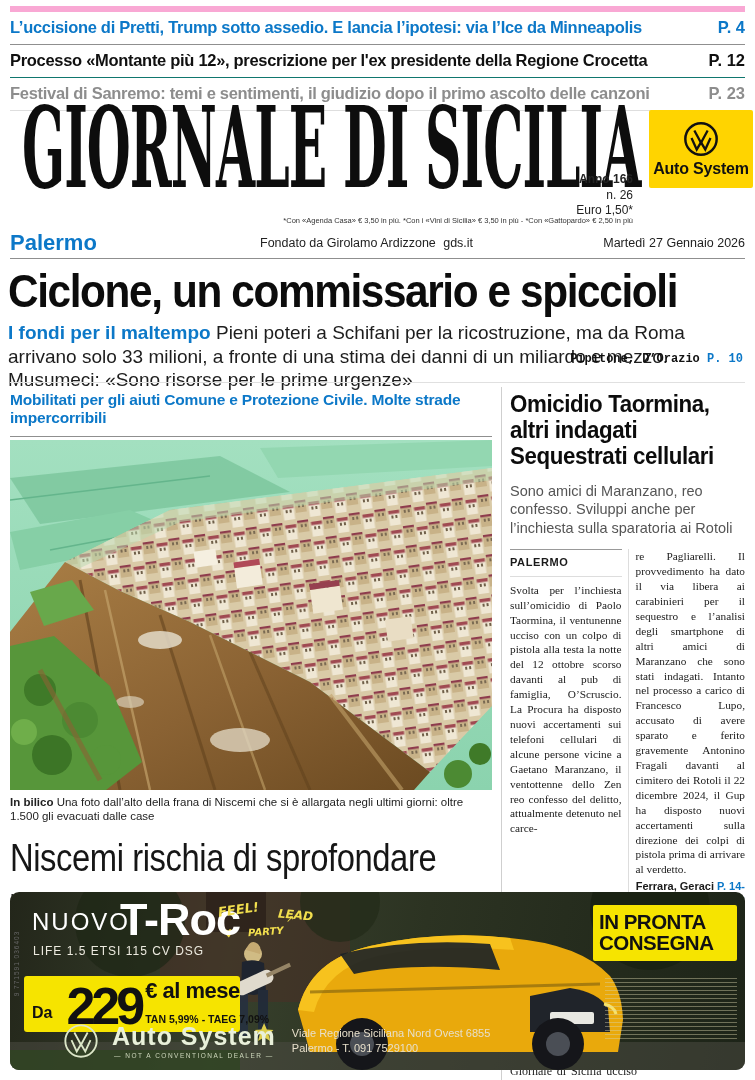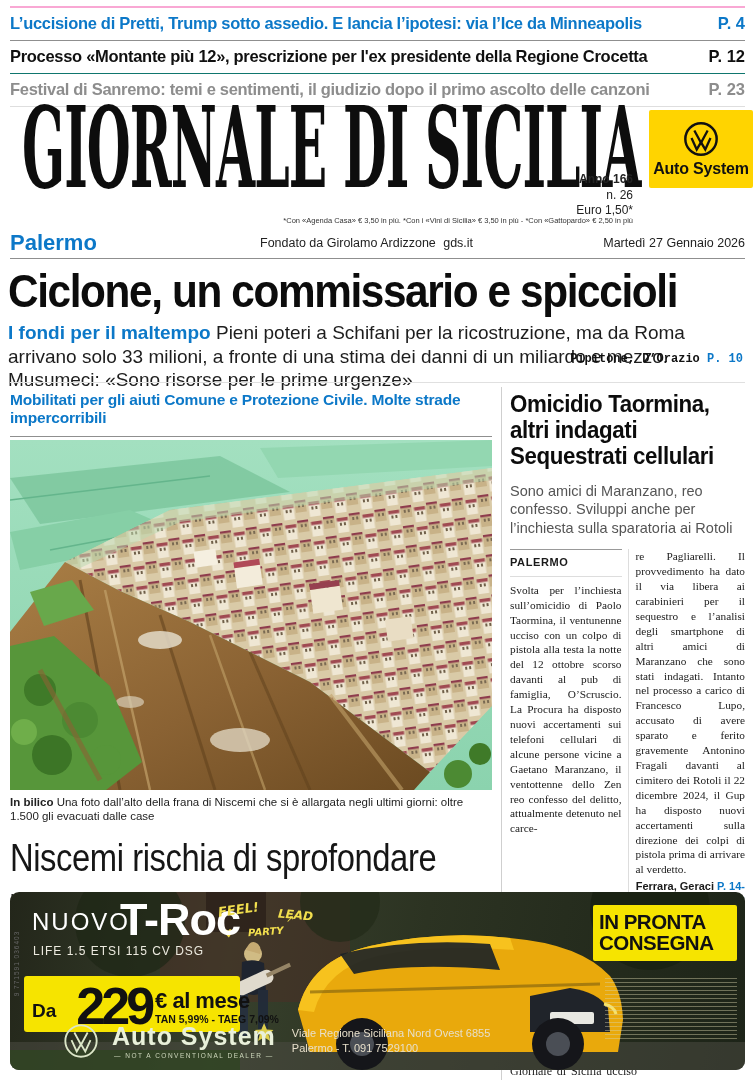--- a/index.html
+++ b/index.html
@@ -2,21 +2,21 @@
 <html><head>
 <meta charset="utf-8">
 <style>
   html,body{margin:0;padding:0;background:#fff;}
   .page{position:relative;width:755px;height:1080px;background:#fff;overflow:hidden;
         font-family:"Liberation Sans",sans-serif;color:#111;}
   
   .topstrip{position:absolute;top:6px;left:10px;right:10px;}
   .toprow{display:flex;justify-content:space-between;align-items:baseline;
           padding:6px 0 7px;border-top:1px solid #c9c9c9;}
-  .toprow.r1{border-top:2px solid #f9a8d4;}
+  .toprow.r1{border-top:6px solid #f9a8d4;}
   .toprow.r2{border-top:1px solid #8f8f8f;}
   .toprow.r3{border-top:1px solid #0f766e;border-bottom:1px solid #dedede;}
   .toprow .t{font-size:16.5px;font-weight:bold;letter-spacing:-.3px;}
   .toprow .p{font-size:16.5px;font-weight:bold;margin-left:14px;white-space:nowrap;}
   .c-blue{color:#0c78c8;} .c-black{color:#101010;} .c-gray{color:#8d8d8d;}
   
   .masthead{position:absolute;top:100px;left:22px;width:739px;height:125px;}
   .logo{position:absolute;left:0;top:2px;font-family:"DejaVu Serif",serif;font-weight:bold;
         font-size:112px;line-height:.82;letter-spacing:-2px;white-space:nowrap;
         transform:scaleX(.45);transform-origin:left top;color:#0d0d0d;}
@@ -73,25 +73,25 @@
   .thumb{width:96px;height:80px;border:1px solid #bbb;flex:none;margin-top:4px;}
   
   .ad{position:absolute;top:892px;left:10px;width:735px;height:178px;border-radius:9px;overflow:hidden;
       background:linear-gradient(100deg,#23261a 0%,#37402c 30%,#2c3322 55%,#1d2418 100%);}
   .ad .scene{position:absolute;inset:0;}
   .ad .nuovo{position:absolute;left:22px;top:16px;color:#fff;font-size:24px;letter-spacing:2px;font-weight:400;}
   .ad .model{position:absolute;left:110px;top:2px;color:#fff;font-size:45px;font-weight:800;letter-spacing:-1px;}
   .ad .trim{position:absolute;left:23px;top:52px;color:#eceadf;font-size:12px;letter-spacing:1px;font-weight:400;}
   .pricebox{position:absolute;left:14px;top:84px;width:216px;height:56px;background:#f6e400;border-radius:3px;
             display:flex;align-items:flex-end;padding:2px 8px 4px;box-sizing:border-box;color:#111;}
-  .pricebox .da{font-size:19px;font-weight:800;margin:0 20px 6px 0;}
+  .pricebox .da{font-size:16px;font-weight:800;margin:0 14px 6px 0;}
   .pricebox .val{font-size:52px;font-weight:800;letter-spacing:-4px;line-height:.85;}
   .pricebox .rightcl{margin-left:4px;margin-bottom:2px;}
   .pricebox .permo{font-size:22px;font-weight:800;letter-spacing:-.5px;line-height:1;}
-  .pricebox .tan{font-size:10.5px;font-weight:800;line-height:1.1;margin-top:2px;white-space:nowrap;}
+  .pricebox .tan{font-size:10.5px;font-weight:800;line-height:1.1;margin-top:12px;white-space:nowrap;}
   .scribble{position:absolute;color:#f2df4e;font-family:"DejaVu Sans",sans-serif;font-style:italic;font-weight:bold;}
   .consegna{position:absolute;right:8px;top:13px;width:132px;background:#f6e400;color:#111;border-radius:2px;
             padding:7px 6px;font-size:20.5px;font-weight:800;line-height:1.02;letter-spacing:-.5px;white-space:pre-line;}
   .fineprint{position:absolute;right:8px;top:86px;width:132px;height:64px;opacity:.55;
      background:repeating-linear-gradient(to bottom,rgba(215,210,170,.8) 0 1px,transparent 1px 4px);}
   .dealer{position:absolute;left:52px;bottom:10px;display:flex;align-items:center;}
   .dealer .dname{font-size:25px;font-weight:600;color:#e9f0da;letter-spacing:1px;line-height:1;}
   .dealer .dtag{font-size:6.5px;color:#cdd6bb;letter-spacing:1.5px;text-align:center;margin-top:3px;}
   .dealer .daddr{margin-left:16px;font-size:11px;color:#e7dfca;line-height:1.35;}
   .issn{position:absolute;left:-16px;top:960px;transform:rotate(-90deg);font-size:6.5px;color:#666;letter-spacing:1px;}

